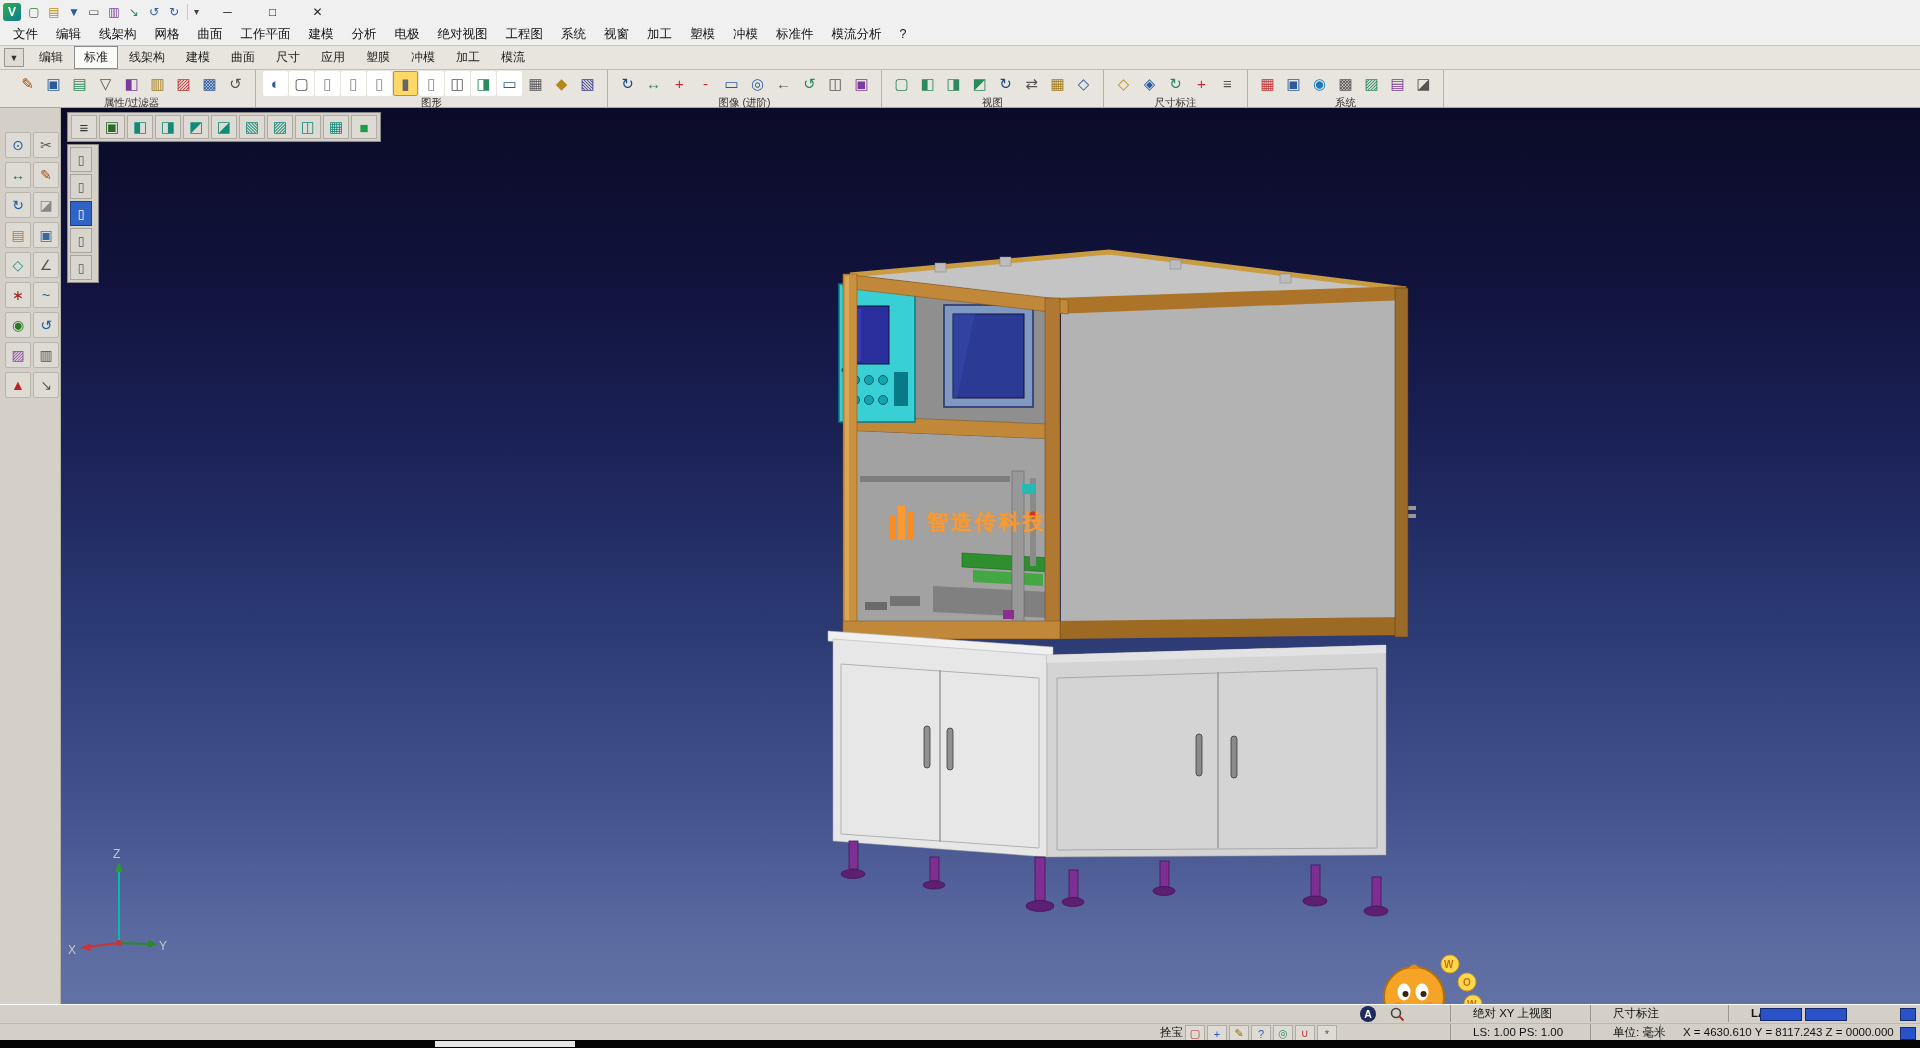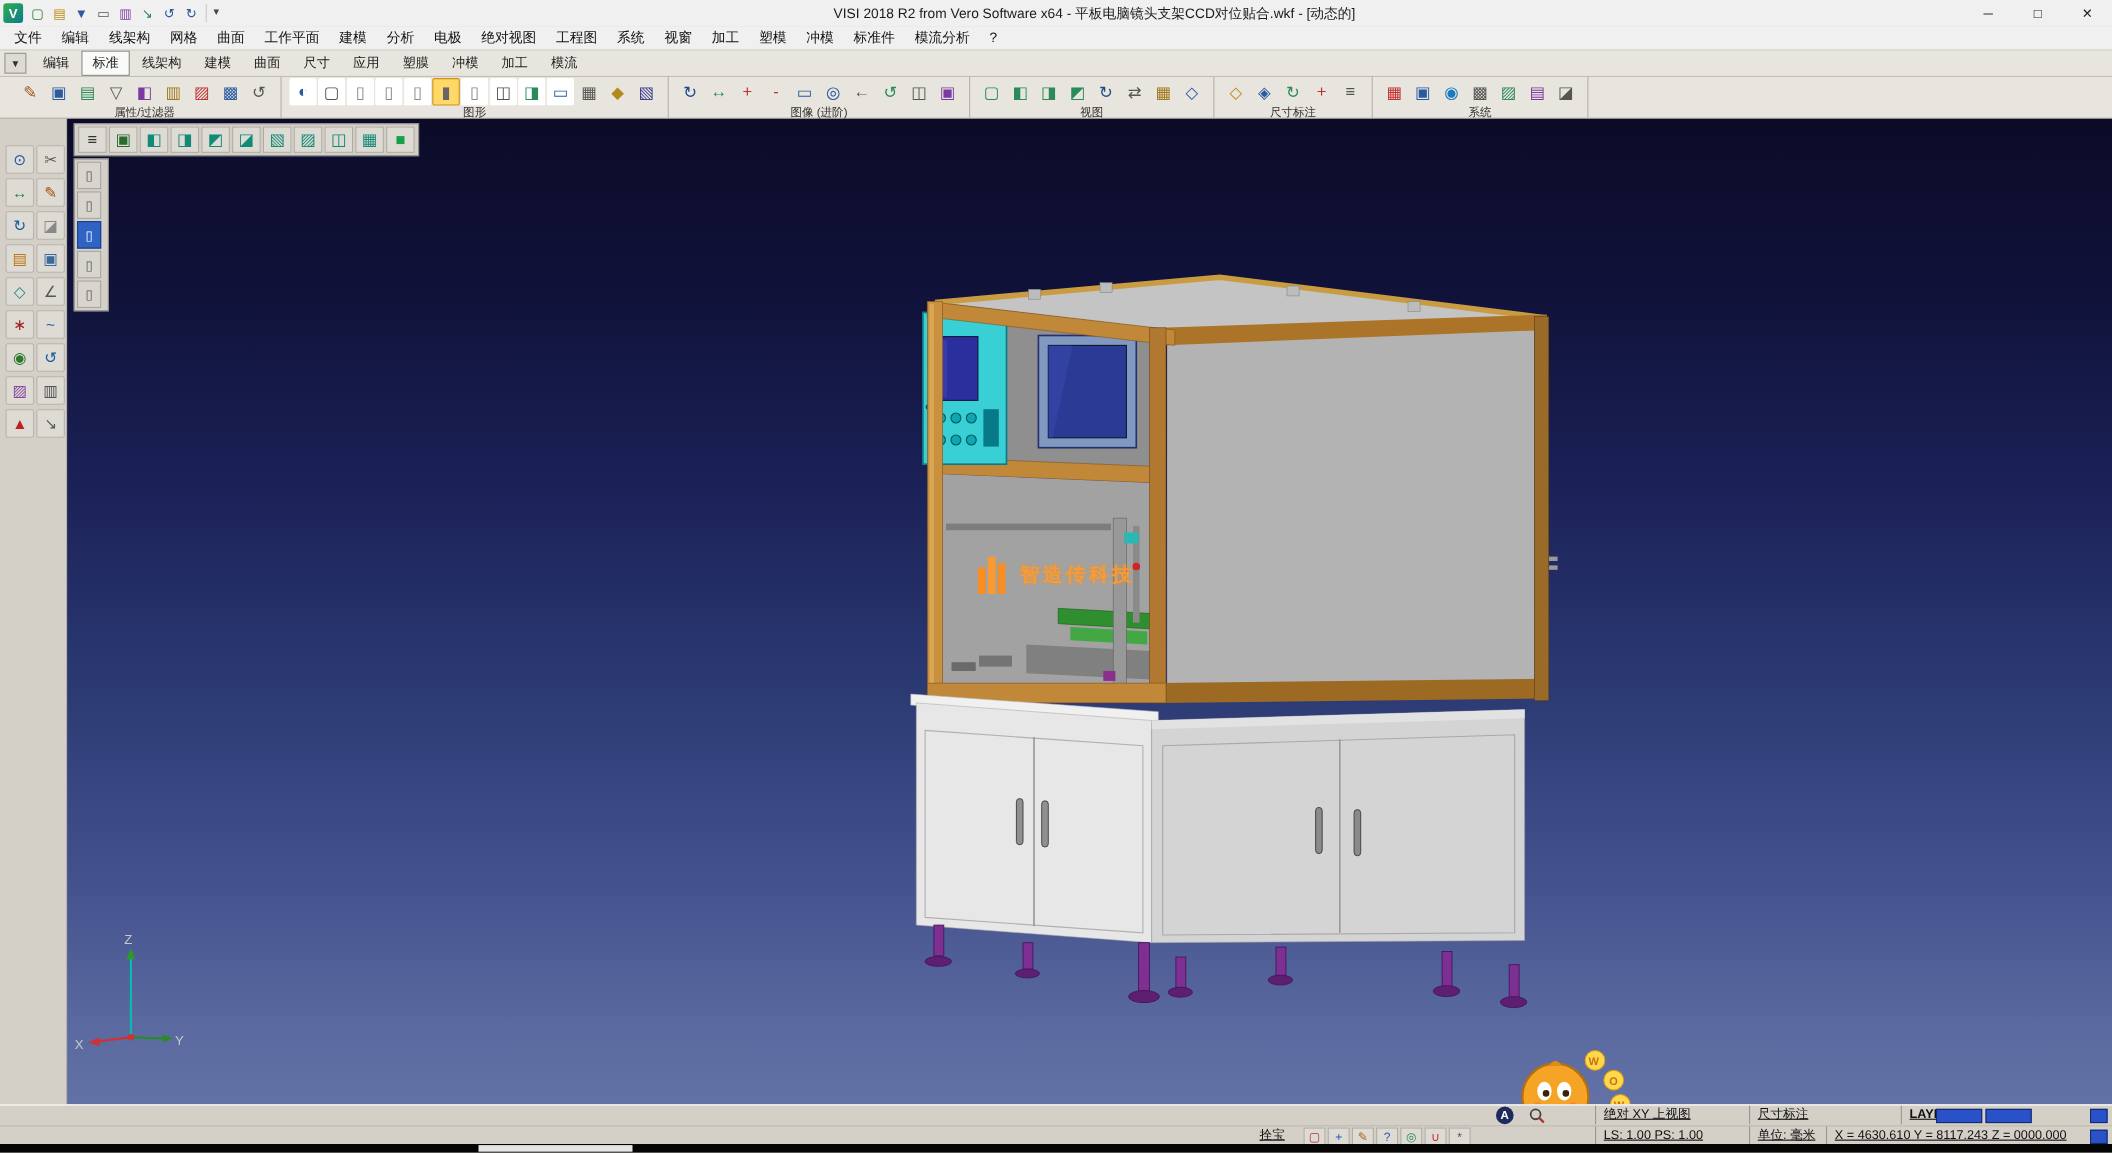--- a/index.html
+++ b/index.html
@@ -47,29 +47,29 @@
   .vicon{width:24px;height:22px;display:flex;align-items:center;justify-content:center;font-size:15px;background:#dedbd4;border:1px solid #b0ada5;}
   #mini-toolbar{position:absolute;left:67px;top:144px;width:26px;background:#d4d0c8;border:1px solid #8a8a8a;
                 display:flex;flex-direction:column;gap:2px;padding:2px;z-index:5;}
   .micon{width:20px;height:23px;display:flex;align-items:center;justify-content:center;font-size:12px;background:#d8d5ce;border:1px solid #a8a5a0;color:#555;}
   .micon.active{background:#2f63c4;color:#fff;border-color:#1c3f8a;}
   
   #viewport{position:absolute;left:61px;top:108px;width:1859px;height:896px;overflow:hidden;
             background:linear-gradient(180deg,#0b0b28 0%,#10123a 18%,#1b2258 38%,#2c3a74 58%,#44538e 78%,#5a699f 92%,#6272a6 100%);}
   #machine-svg{position:absolute;left:0;top:0;}
   #watermark{position:absolute;left:828px;top:394px;display:flex;align-items:center;gap:8px;opacity:.95;}
-  #wm-text{font-size:18px;font-weight:bold;color:#ff9a2a;letter-spacing:3px;text-shadow:0 0 5px rgba(255,140,20,.45);}
+  #wm-text{font-size:21px;font-weight:bold;color:#ff9a2a;letter-spacing:3px;text-shadow:0 0 5px rgba(255,140,20,.45);}
   #axis-svg{position:absolute;left:1px;top:732px;}
   #mascot-svg{position:absolute;left:1317px;top:842px;}
   .axis-label{font-size:12px;fill:#c8c8c8;font-family:"Liberation Sans",sans-serif;}
   
   #statusbar{position:absolute;left:0;top:1004px;width:1920px;height:36px;background:#d4d0c8;border-top:1px solid #fff;box-sizing:border-box;font-size:11.5px;}
   #srow1,#srow2{position:relative;height:18px;width:1920px;}
   #srow1{border-bottom:1px solid #bcb9b1;}
-  .sfield{position:absolute;top:0;height:17px;line-height:17px;border-left:1px solid #9a978f;padding-left:7px;white-space:nowrap;color:#111;text-decoration:underline;}
+  .sfield{position:absolute;top:0;height:17px;line-height:17px;border-left:1px solid #9a978f;padding-left:22px;white-space:nowrap;color:#111;}
   #a-badge{position:absolute;left:1360px;top:1px;width:16px;height:16px;border-radius:50%;background:#1d2a5e;color:#fff;
            font-size:10.5px;display:flex;align-items:center;justify-content:center;font-weight:bold;}
   #status-icons{position:absolute;left:1185px;top:1px;display:flex;gap:2px;}
   .sicon{width:18px;height:15px;display:flex;align-items:center;justify-content:center;font-size:11px;background:#dedbd4;border:1px solid #b0ada5;}
   .swatch{position:absolute;top:3px;height:11px;background:#2a52c8;border:1px solid #152a6a;}
   
   #taskbar-strip{position:absolute;left:0;top:1040px;width:1920px;height:8px;background:#050505;}
   #taskbar-seg{position:absolute;left:435px;top:1px;width:140px;height:6px;background:#e5e5e5;}
 </style>
 </head>
@@ -81,21 +81,20 @@
       <div class="qicon" style="color: rgb(42, 122, 42);">▢</div>
       <div class="qicon" style="color: rgb(192, 138, 24);">▤</div>
       <div class="qicon" style="color: rgb(42, 90, 160);">▼</div>
       <div class="qicon" style="color: rgb(85, 85, 85);">▭</div>
       <div class="qicon" style="color: rgb(122, 58, 160);">▥</div>
       <div class="qicon" style="color: rgb(42, 138, 90);">↘</div>
       <div class="qicon" style="color: rgb(42, 90, 160);">↺</div>
       <div class="qicon" style="color: rgb(42, 90, 160);">↻</div>
     </div>
   <div id="qat-drop">▾</div>
-  <div id="title-text">VISI 2018 R2 from Vero Software x64 - 平板电脑镜头支架CCD对位贴合.wkf - [动态的]</div>
   <div id="win-controls">
     <div class="wbtn">─</div>
     <div class="wbtn">□</div>
     <div class="wbtn">✕</div>
   </div>
 </div>
 
 <div id="menubar">
     <div class="menu-item">文件</div>
     <div class="menu-item">编辑</div>

